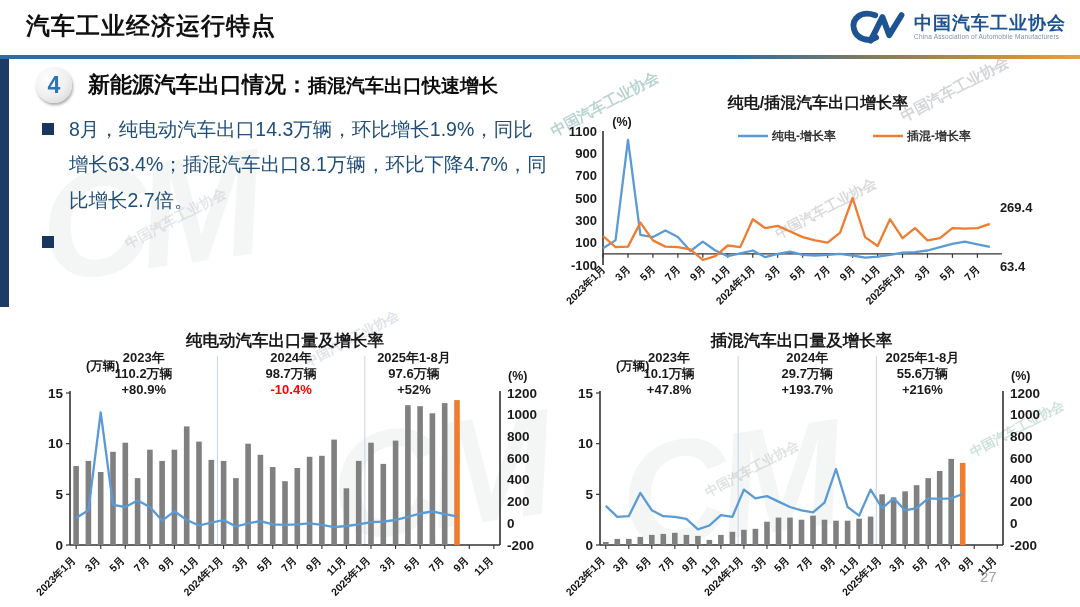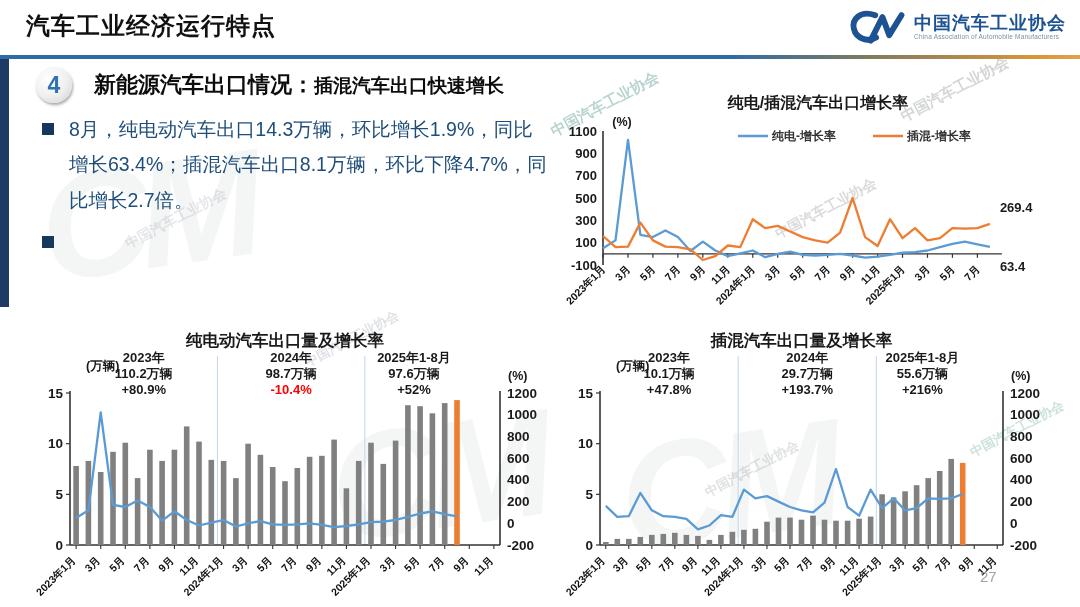--- a/index.html
+++ b/index.html
@@ -13,21 +13,21 @@
   
   #logo{position:absolute;right:14px;top:8px;display:flex;align-items:center;gap:8px;}
   #logo .names{display:flex;flex-direction:column;line-height:1.1;}
   #logo .cn{font-size:18px;font-weight:bold;color:#1d5293;letter-spacing:1px;}
   #logo .en{font-size:6.5px;color:#7a8fa6;letter-spacing:.2px;}
   
   #section-num{position:absolute;left:36px;top:67px;width:36px;height:36px;border-radius:50%;
     background:radial-gradient(circle at 35% 30%,#ffffff 0%,#efefef 55%,#cfcfcf 100%);
     box-shadow:1px 2px 3px rgba(0,0,0,.35);display:flex;align-items:center;justify-content:center;
     font-size:23px;font-weight:bold;color:#2e74b5;}
-  #section-head{position:absolute;left:94px;top:70px;}
+  #section-head{position:absolute;left:88px;top:70px;}
   #section-title{font-size:22px;font-weight:bold;color:#0d0d0d;}
   #section-sub{font-size:19px;font-weight:bold;color:#0d0d0d;}
   
   #bullets{position:absolute;left:40px;top:112px;width:508px;}
   .bullet{position:relative;padding-left:29px;font-size:19.5px;line-height:1.82;color:#1f4e79;margin-bottom:7px;}
   .bullet .sq{position:absolute;left:2px;top:11px;width:12px;height:12px;background:#17375e;}
   
   svg{overflow:visible;}
   #chart-top{position:absolute;left:560px;top:88px;}
   #chart-bl{position:absolute;left:30px;top:328px;}

